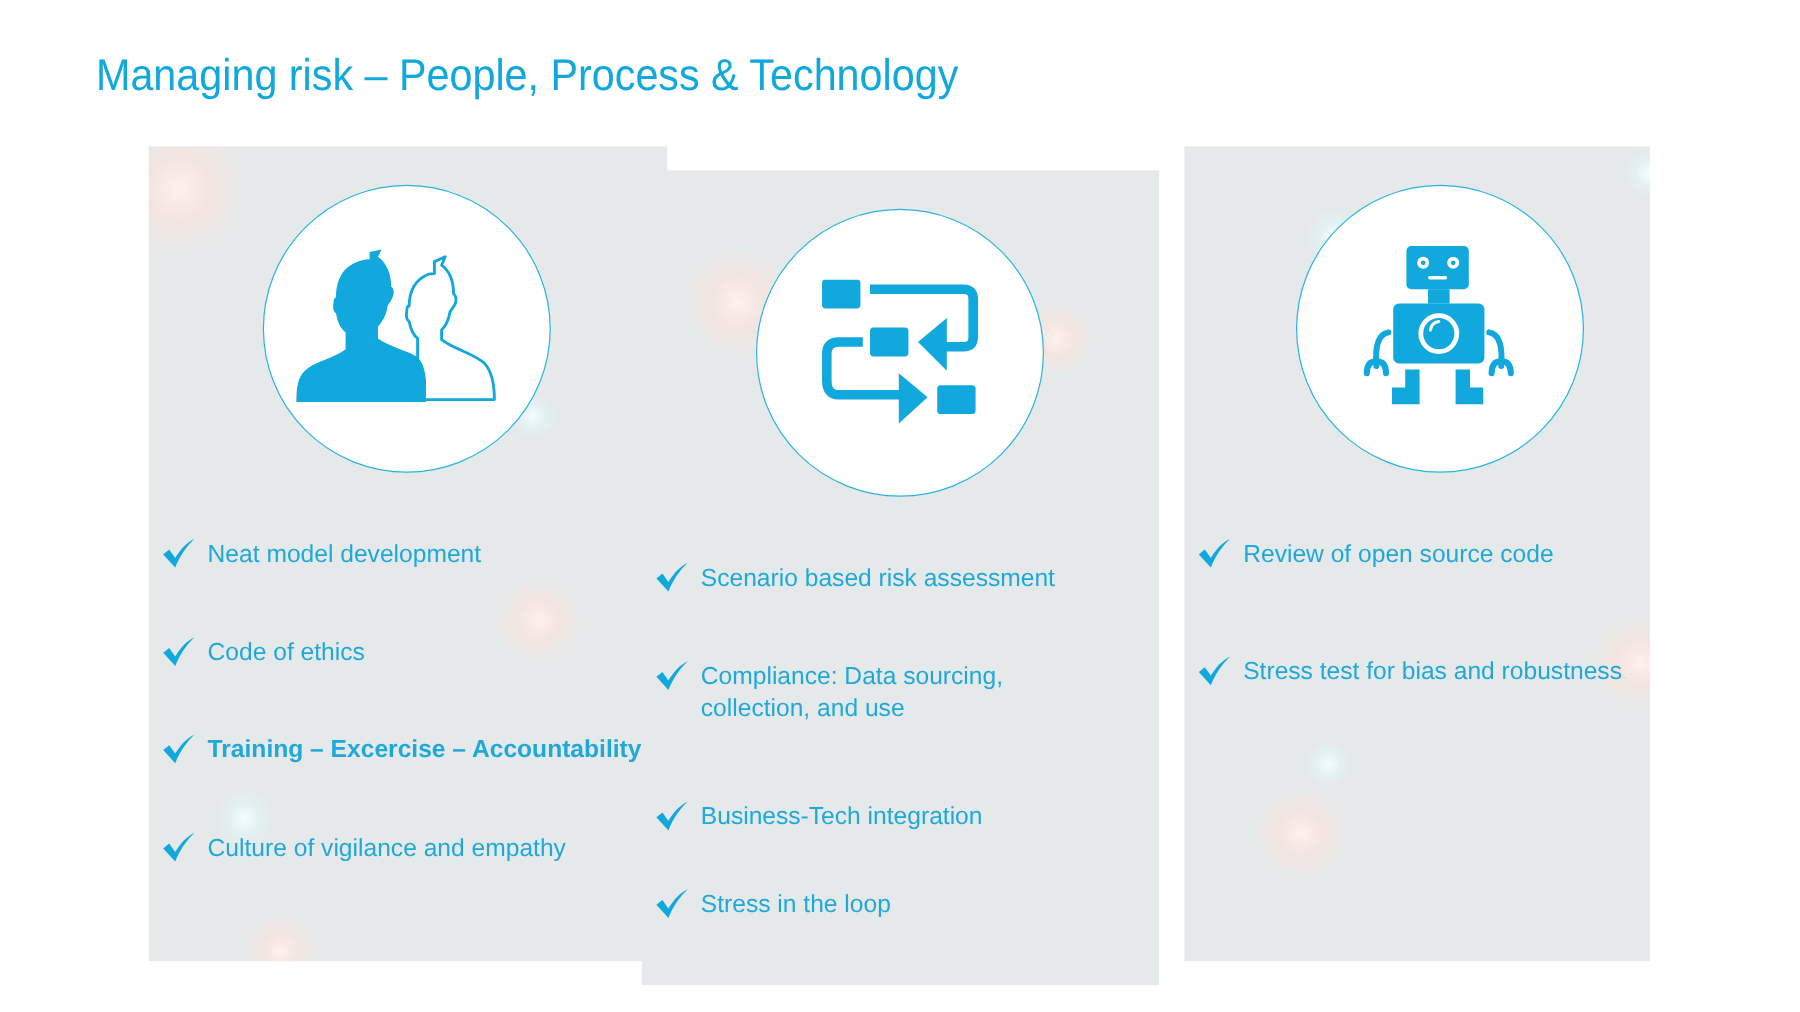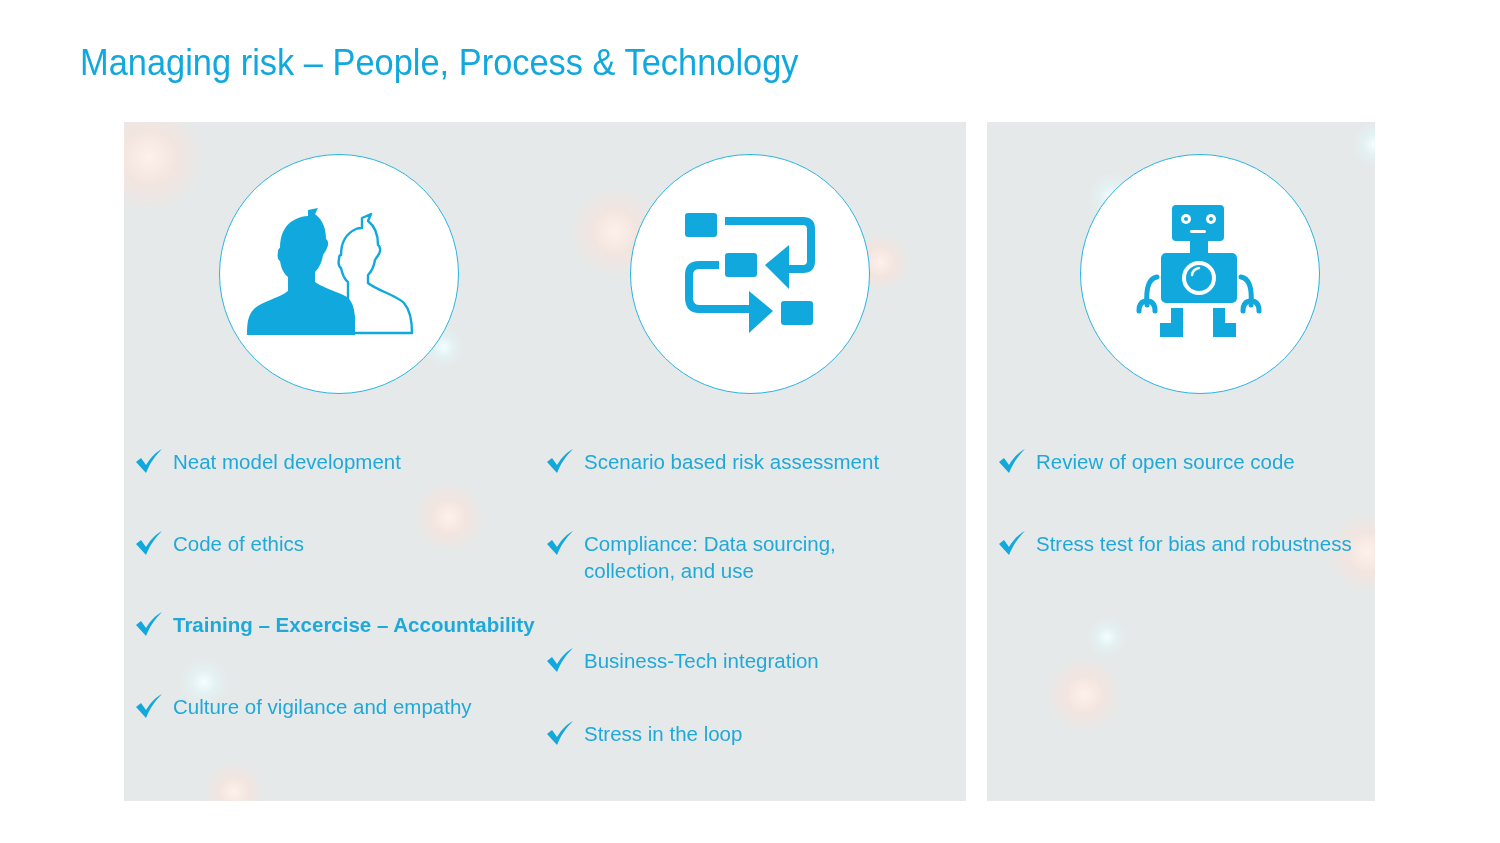--- a/index.html
+++ b/index.html
@@ -11,21 +11,21 @@
     .title {
       position: absolute; left: 80px; top: 42px;
       font-size: 37px; color: #11a8dd; font-weight: normal;
       letter-spacing: 0px; white-space: nowrap; transform: scaleX(0.93); transform-origin: left top;
     }
     .panel {
       position: absolute; top: 122px; height: 679px;
       background: #e6e9e9; overflow: hidden;
     }
     .panel-1 { left: 80px; width: 432px; margin-left: 44px; }
-    .panel-2 { left: 535px; width: 431px; }
+    .panel-2 { left: 535px; width: 431px; margin-top: 20px; }
     .panel-3 { left: 987px; width: 388px; }
     .glow {
       position: absolute; border-radius: 50%; pointer-events: none;
     }
     .glow.warm { background: radial-gradient(circle, rgba(255,240,235,0.95) 0%, rgba(255,225,215,0.5) 35%, rgba(255,230,225,0) 70%); }
     .glow.cool { background: radial-gradient(circle, rgba(245,255,255,0.95) 0%, rgba(225,248,250,0.5) 35%, rgba(230,250,250,0) 70%); }
     .icon-circle {
       position: absolute; top: 32px; width: 240px; height: 240px;
       border-radius: 50%; background: #ffffff; border: 1px solid #29b4df;
       box-sizing: border-box; display: flex; align-items: center; justify-content: center;
@@ -188,21 +188,21 @@
 
   <div class="items">
     <div class="item" style="top:0px;">
       <span class="check">
           <svg viewBox="0 0 30 27">
             <path d="M2,14 L7,10 L12,17 C17,9 22,4 28,1 C21,8 16,15 12,25 Z" fill="#11a8dd"></path>
           </svg>
         </span>
       <span>Review of open source code</span>
     </div>
-    <div class="item" style="top:82px;">
+    <div class="item" style="top:98px;">
       <span class="check">
           <svg viewBox="0 0 30 27">
             <path d="M2,14 L7,10 L12,17 C17,9 22,4 28,1 C21,8 16,15 12,25 Z" fill="#11a8dd"></path>
           </svg>
         </span>
       <span>Stress test for bias and robustness</span>
     </div>
   </div>
 </div>
 

